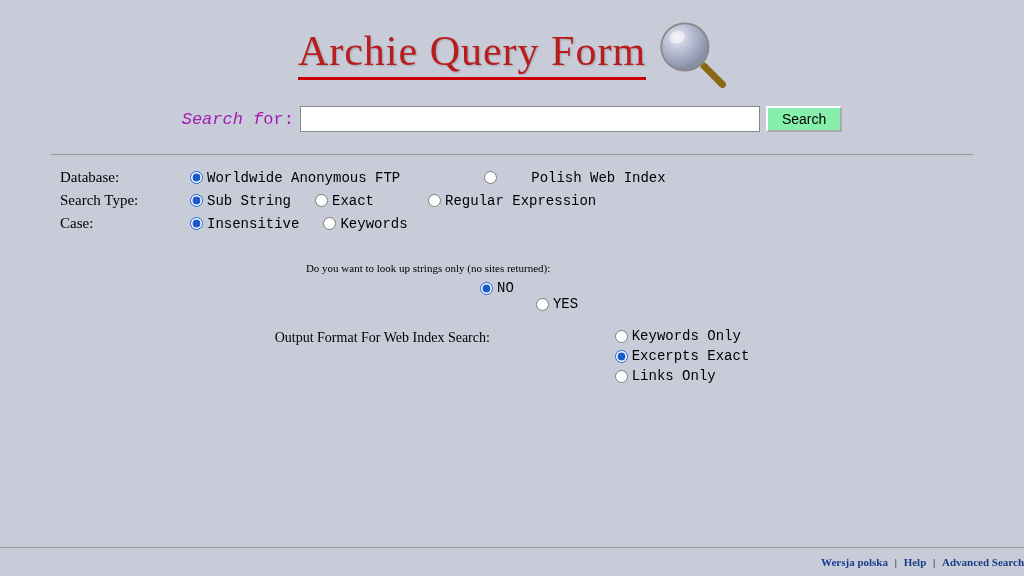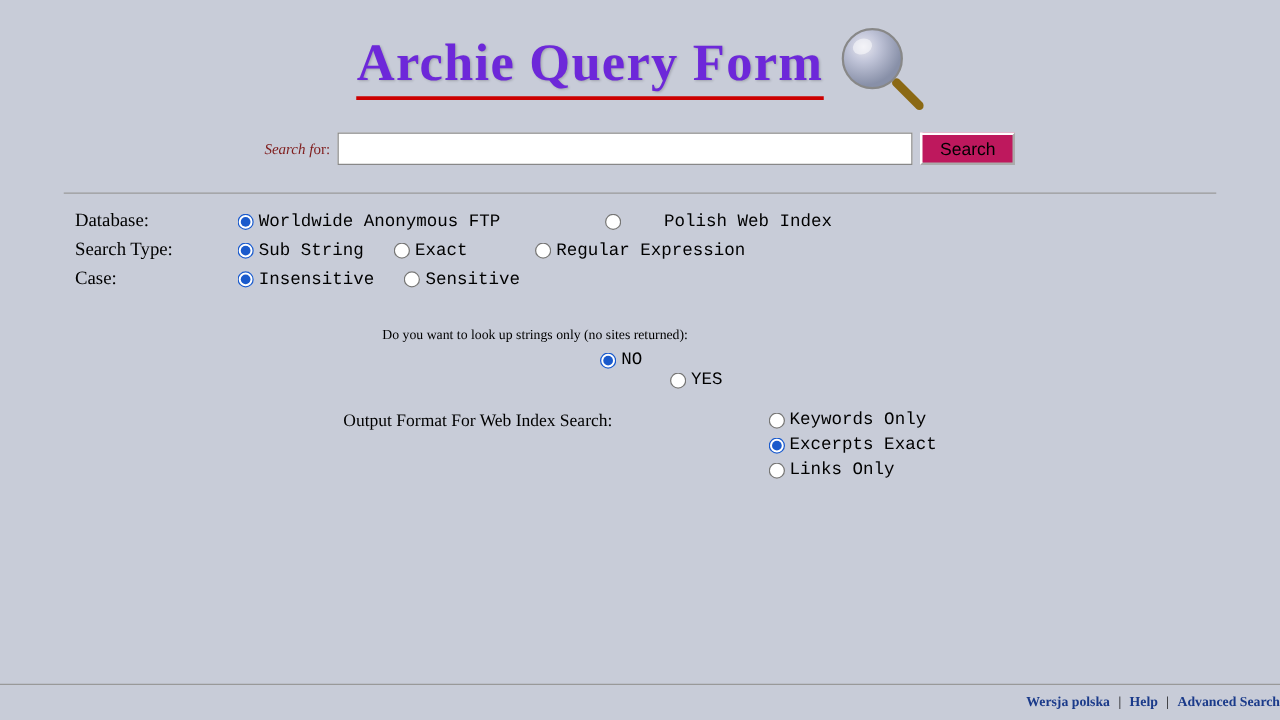--- a/index.html
+++ b/index.html
@@ -34,22 +34,22 @@
 
     .title-container {
       display: flex;
       align-items: center;
       gap: 10px;
     }
 
     .title-text {
       font-family: 'Times New Roman', Times, serif;
       font-size: 42px;
-      font-weight: bold;
-      color: #6d28d9;
+      font-weight: normal;
+      color: #b91c1c;
       text-shadow: 1px 1px 2px rgba(0,0,0,0.2);
       letter-spacing: 1px;
       position: relative;
     }
 
     .title-text::after {
       content: '';
       display: block;
       height: 3px;
       background: #cc0000;
@@ -58,43 +58,43 @@
 
     
     .search-bar-section {
       margin: 8px 0 18px 0;
       display: flex;
       align-items: center;
       gap: 6px;
     }
 
     .search-for-label {
-      font-family: Liberation Serif, serif;
-      font-size: 12px;
-      color: #7f1d1d;
+      font-family: Liberation Mono, monospace;
+      font-size: 17px;
+      color: #a21caf;
       font-style: italic;
     }
 
     .search-for-label span {
       font-style: normal;
     }
 
     .search-input {
       width: 460px;
       height: 26px;
       border: 1px solid #888;
       background: #fff;
       font-size: 14px;
       padding: 2px 4px;
     }
 
     .search-button {
       padding: 3px 14px;
       font-size: 14px;
-      background: #be185d;
+      background: #86efac;
       border: 2px outset #fff;
       cursor: pointer;
       font-family: Arial, sans-serif;
     }
 
     
     .separator {
       width: 90%;
       border: none;
       border-top: 1px solid #999;
@@ -296,21 +296,21 @@
 
     <div class="form-row">
       <span class="form-label">Case:</span>
       <div class="radio-group">
         <label class="radio-option">
           <input type="radio" name="case" value="insensitive" checked="" style="">
           <span>Insensitive</span>
         </label>
         <label class="radio-option">
           <input type="radio" name="case" value="sensitive" style="">
-          <span>Sensitive</span>
+          <span>Keywords</span>
         </label>
       </div>
     </div>
 
   </div>
 
   <div class="strings-section">
     <div class="strings-question">Do you want to look up strings only (no sites returned):</div>
     <div class="strings-radios">
       <label class="radio-option">

